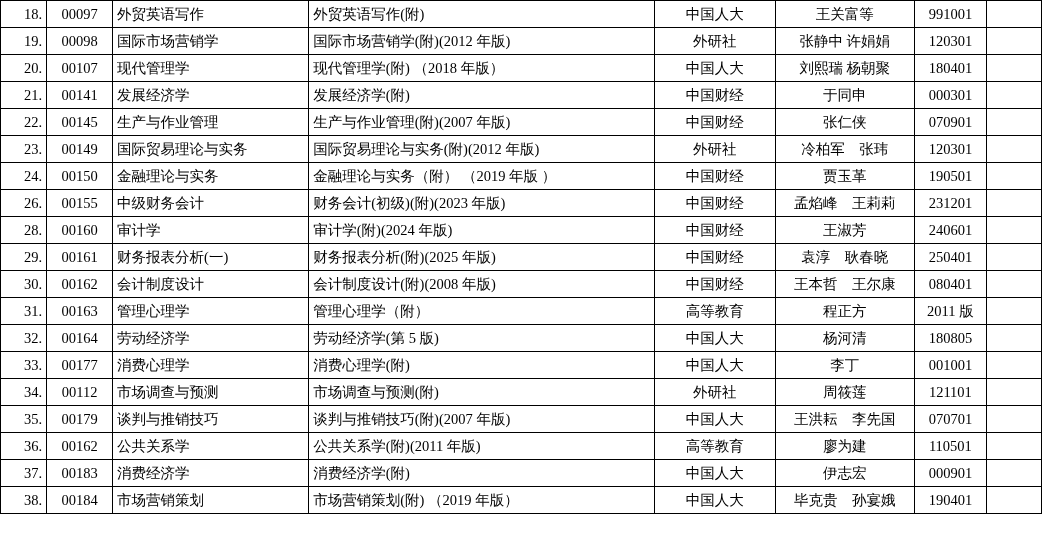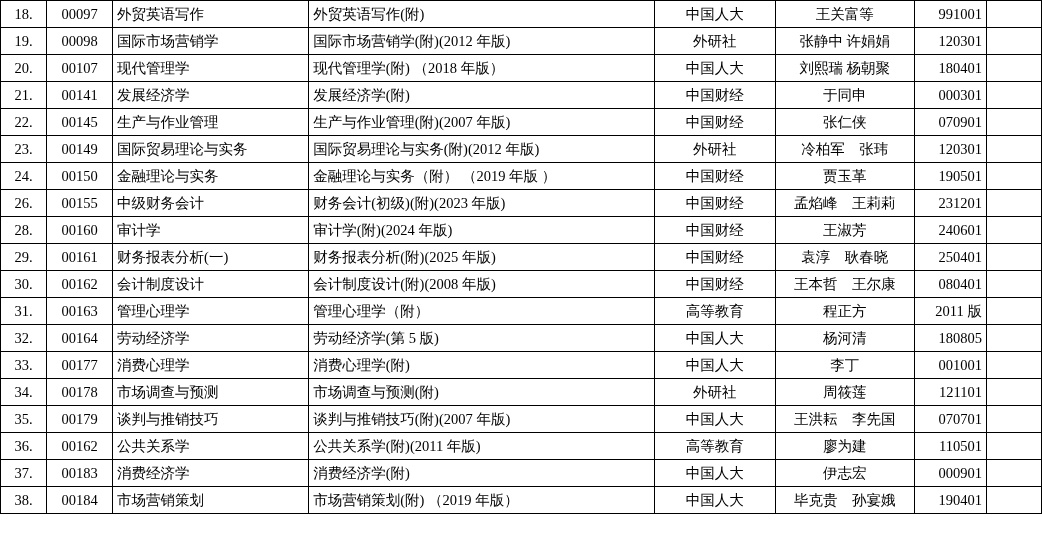--- a/index.html
+++ b/index.html
@@ -38,27 +38,27 @@
   
   col.c-index { width: 46px; }
   col.c-code  { width: 66px; }
   col.c-course{ width: 196px; }
   col.c-book  { width: 345px; }
   col.c-pub   { width: 121px; }
   col.c-author{ width: 139px; }
   col.c-id    { width: 72px; }
   col.c-extra { width: 55px; }
 
-  td.index  { text-align: center; }
+  td.index  { text-align: right; }
   td.code   { text-align: center; }
   td.course { text-align: left; padding-left: 8px; }
   td.book   { text-align: left; padding-left: 8px; }
   td.pub    { text-align: center; }
   td.author { text-align: center; }
-  td.id     { text-align: right; margin-left: 32px; }
+  td.id     { text-align: center; margin-left: 32px; }
   td.extra  { text-align: center; }
 </style>
 </head>
 <body>
 
 <div class="sheet">
   <table class="booklist">
     <colgroup>
       <col class="c-index">
       <col class="c-code">
@@ -205,21 +205,21 @@
           <td class="code">00177</td>
           <td class="course">消费心理学</td>
           <td class="book">消费心理学(附)</td>
           <td class="pub">中国人大</td>
           <td class="author">李丁</td>
           <td class="id">001001</td>
           <td class="extra"></td>
         </tr>
         <tr>
           <td class="index">34.</td>
-          <td class="code">00178</td>
+          <td class="code">00112</td>
           <td class="course">市场调查与预测</td>
           <td class="book">市场调查与预测(附)</td>
           <td class="pub">外研社</td>
           <td class="author">周筱莲</td>
           <td class="id">121101</td>
           <td class="extra"></td>
         </tr>
         <tr>
           <td class="index">35.</td>
           <td class="code">00179</td>

